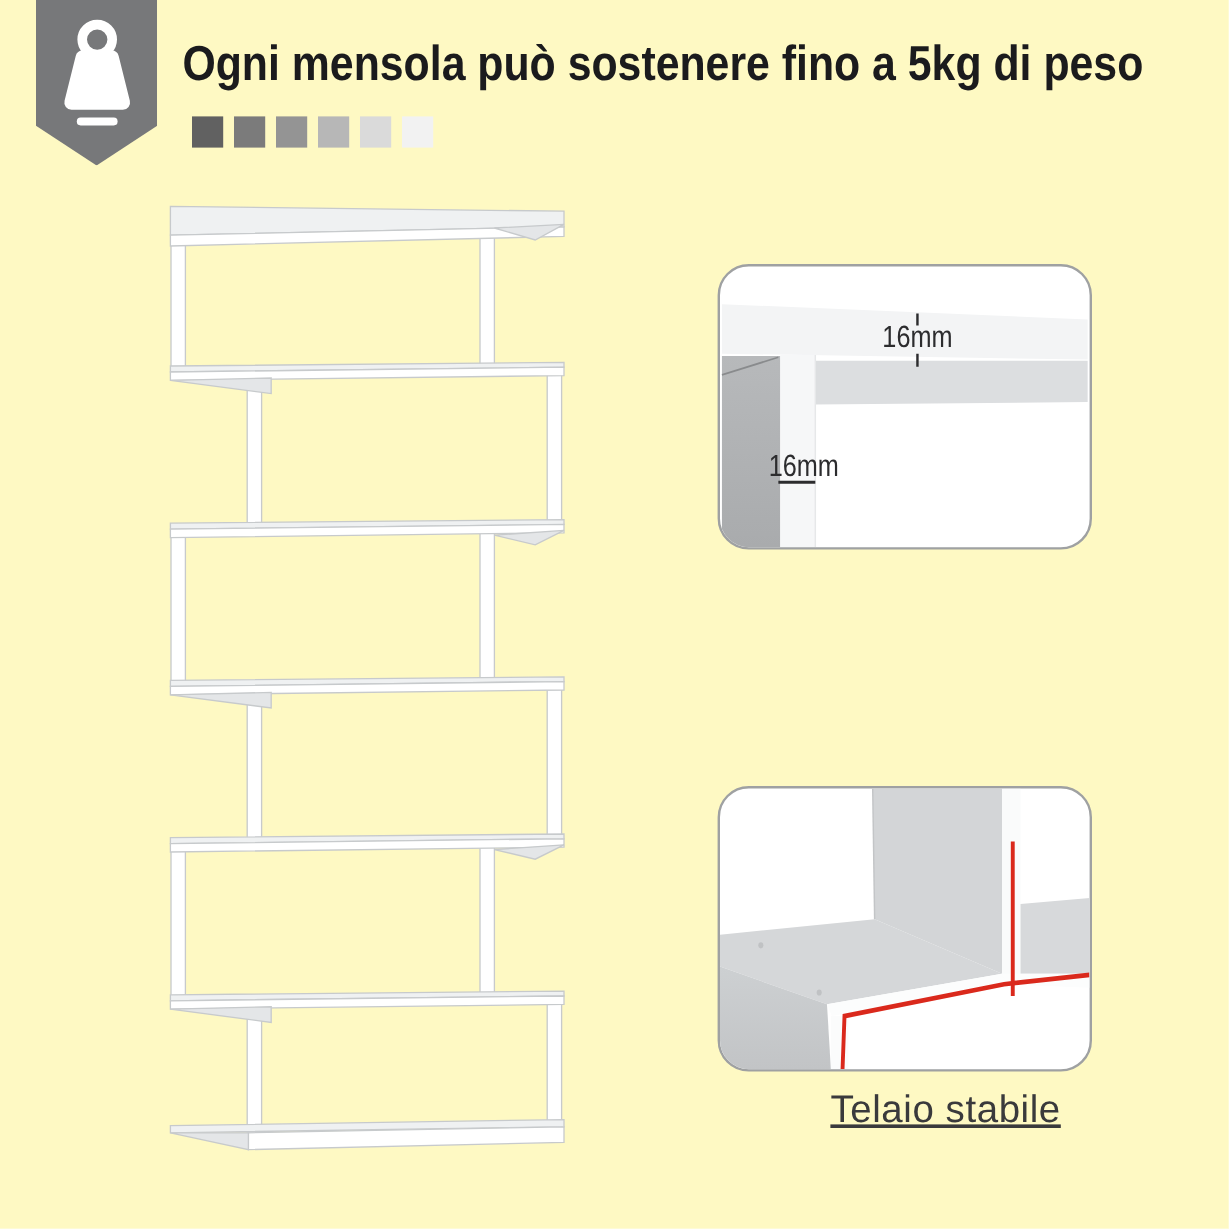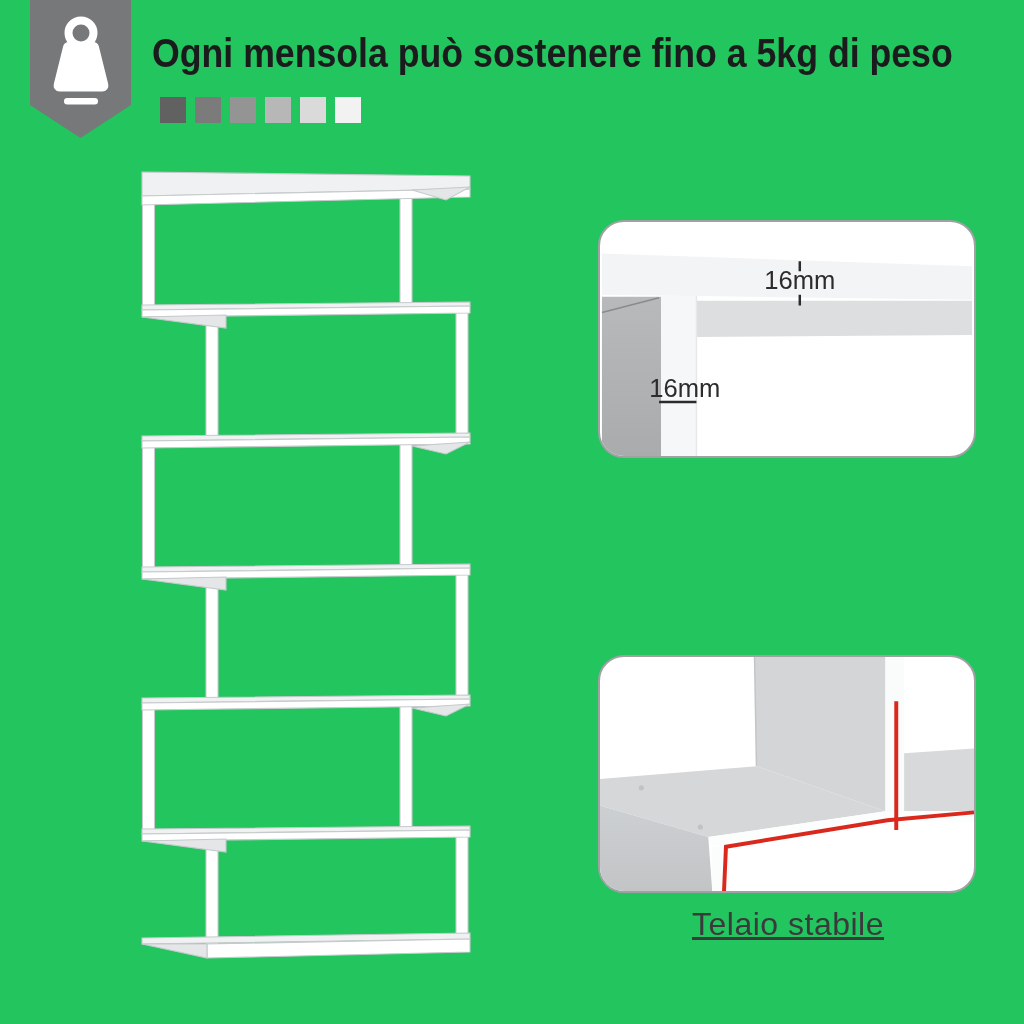--- a/index.html
+++ b/index.html
@@ -1,38 +1,38 @@
 <!DOCTYPE html>
 <html><head>
 <meta charset="utf-8">
 <style>
   html,body{margin:0;padding:0;}
   body{font-family:"Liberation Sans", sans-serif;}
-  .canvas{position:relative;width:1024px;height:1024px;background:#22c55e;overflow:hidden;}
+  .canvas{position:relative;width:1024px;height:1024px;background:#fef9c3;overflow:hidden;}
 
   
   .badge{position:absolute;left:30px;top:0;width:101px;height:138px;
          clip-path:polygon(0 0,100% 0,100% 76%,50% 100%,0 76%);
          display:flex;align-items:flex-start;justify-content:center;}
   .badge svg{margin-top:14px;}
 
   
   .title{position:absolute;left:152px;top:30px;white-space:nowrap;
          font-size:41px;font-weight:700;color:#1b1b1d;letter-spacing:0px;
          transform:scaleX(.87);transform-origin:left top;line-height:46px;}
 
   
   .swatches{position:absolute;left:160px;top:97px;display:flex;gap:9px;}
   .sw{width:26px;height:26px;}
 
   
   .shelf{position:absolute;left:0;top:0;width:1024px;height:1024px;}
 
   
-  .callout{position:absolute;left:598px;width:378px;height:238px;box-sizing:border-box;
+  .callout{position:absolute;left:598px;width:312px;height:238px;box-sizing:border-box;
            border:2px solid #9fa1a2;border-radius:26px;overflow:hidden;background:#fff;}
   .callout svg{position:absolute;inset:0;width:100%;height:100%;}
   .callout1{top:220px;}
   .callout2{top:655px;}
   .caption{position:absolute;left:598px;width:380px;text-align:center;
            font-size:32px;color:#3a3a3c;letter-spacing:.5px;}
   .cap1{top:466px;}
   .cap2{top:906px;text-decoration:underline;}
   .dimtext{font-family:"Liberation Sans", sans-serif;font-size:26px;fill:#2c2c2e;}
 </style>

